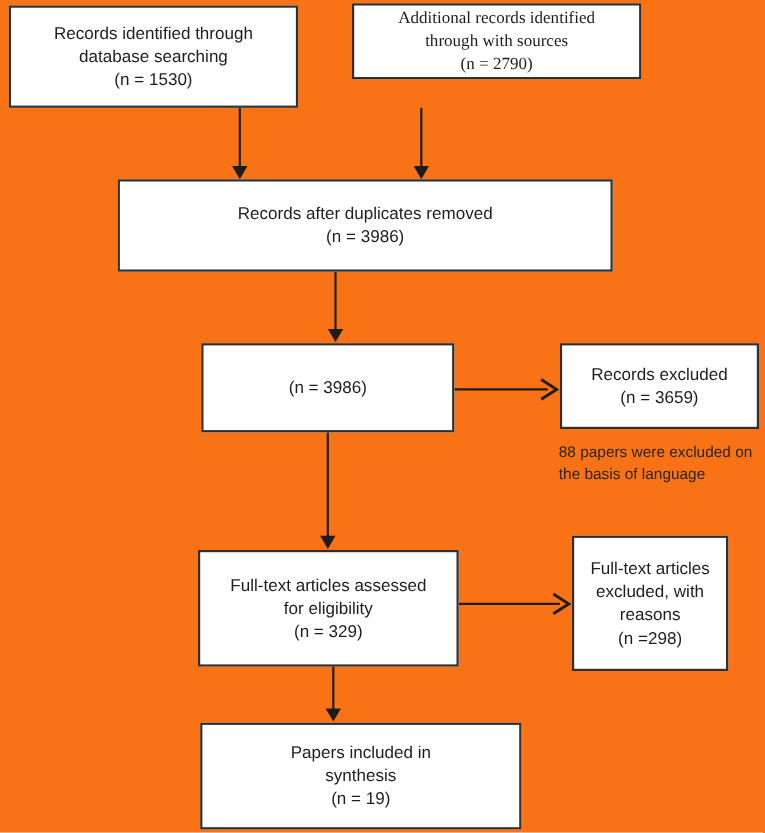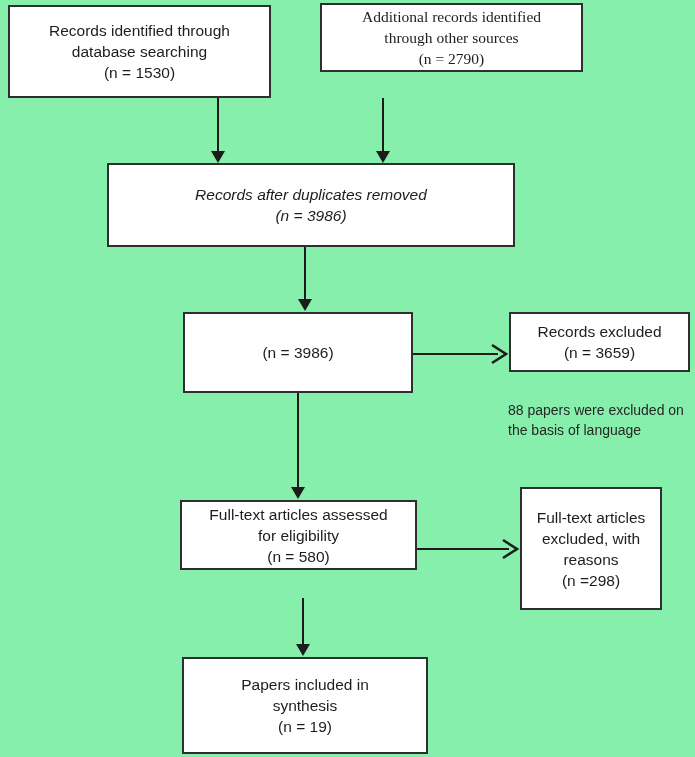--- a/index.html
+++ b/index.html
@@ -4,21 +4,21 @@
 <style>
   html, body {
     margin: 0;
     padding: 0;
     background: #ffffff;
   }
   #canvas {
     position: relative;
     width: 695px;
     height: 757px;
-    background: #86efac;
+    background: #f97316;
     font-family: "Liberation Sans", "DejaVu Sans", sans-serif;
     color: #1d1d1d;
     overflow: hidden;
   }
   .flow-box {
     position: absolute;
     box-sizing: border-box;
     background: #ffffff;
     border: 2px solid #2f2f2f;
     display: flex;
@@ -28,26 +28,26 @@
     text-align: center;
     font-size: 15.5px;
     line-height: 21px;
     padding: 4px 6px;
     z-index: 2;
   }
   .flow-box span { display: block; }
 
   #box-identification-db   { left: 8px;   top: 5px;   width: 263px; height: 93px; }
   #box-identification-other{ left: 320px; top: 3px;   width: 263px; height: 69px; font-family: Liberation Serif, serif; }
-  #box-duplicates-removed  { left: 107px; top: 163px; width: 408px; height: 84px; font-style: italic; }
+  #box-duplicates-removed  { left: 107px; top: 163px; width: 450px; height: 84px; }
   #box-screened            { left: 183px; top: 312px; width: 230px; height: 81px; }
-  #box-records-excluded    { left: 509px; top: 312px; width: 181px; height: 60px; }
-  #box-fulltext-assessed   { left: 180px; top: 500px; width: 237px; height: 70px; }
+  #box-records-excluded    { left: 509px; top: 312px; width: 181px; height: 78px; }
+  #box-fulltext-assessed   { left: 180px; top: 500px; width: 237px; height: 106px; }
   #box-fulltext-excluded   { left: 520px; top: 487px; width: 142px; height: 123px; }
-  #box-included            { left: 182px; top: 657px; width: 246px; height: 97px; }
+  #box-included            { left: 182px; top: 657px; width: 292px; height: 97px; }
 
   #language-note {
     position: absolute;
     left: 508px;
     top: 400px;
     width: 190px;
     font-size: 14px;
     line-height: 20px;
     text-align: left;
     color: #262626;
@@ -122,21 +122,21 @@
   </svg>
 
   <div class="flow-box" id="box-identification-db">
     <span>Records identified through</span>
     <span>database searching</span>
     <span>(n = 1530)</span>
   </div>
 
   <div class="flow-box" id="box-identification-other">
     <span>Additional records identified</span>
-    <span>through other sources</span>
+    <span>through with sources</span>
     <span>(n = 2790)</span>
   </div>
 
   <div class="flow-box" id="box-duplicates-removed">
     <span>Records after duplicates removed</span>
     <span>(n = 3986)</span>
   </div>
 
   <div class="flow-box" id="box-screened">
     <span>(n = 3986)</span>
@@ -145,21 +145,21 @@
   <div class="flow-box" id="box-records-excluded">
     <span>Records excluded</span>
     <span>(n = 3659)</span>
   </div>
 
   <div id="language-note">88 papers were excluded on the basis of language</div>
 
   <div class="flow-box" id="box-fulltext-assessed">
     <span>Full-text articles assessed</span>
     <span>for eligibility</span>
-    <span>(n = 580)</span>
+    <span>(n = 329)</span>
   </div>
 
   <div class="flow-box" id="box-fulltext-excluded">
     <span>Full-text articles</span>
     <span>excluded, with</span>
     <span>reasons</span>
     <span>(n =298)</span>
   </div>
 
   <div class="flow-box" id="box-included">

